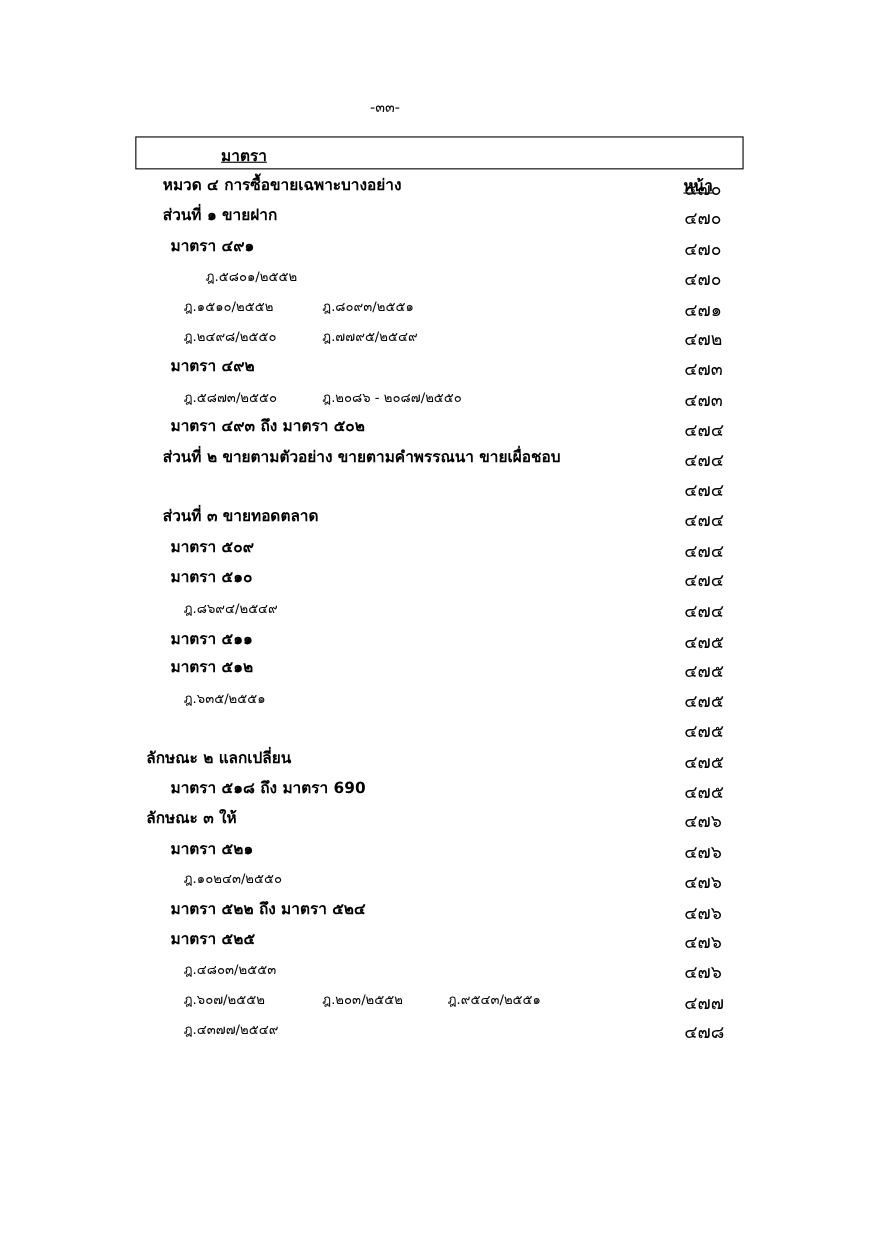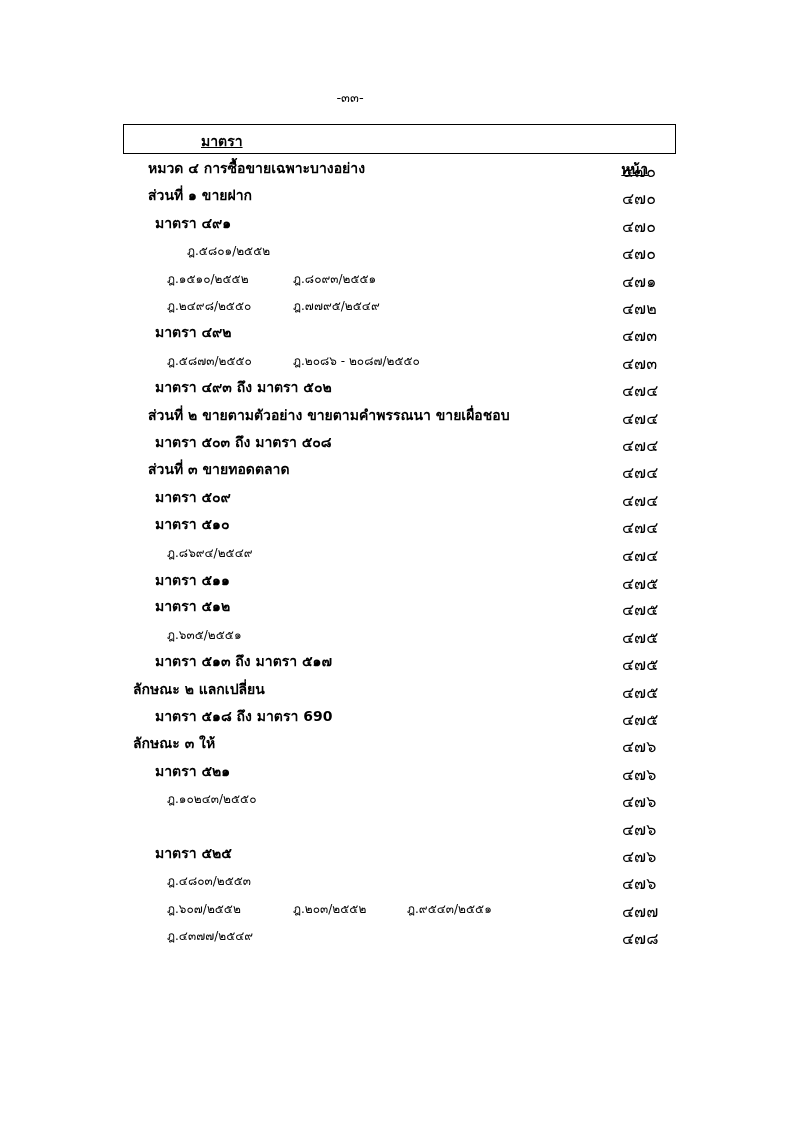--- a/index.html
+++ b/index.html
@@ -99,21 +99,20 @@
     </div>
     <div class="row" style="top: 219.2px;">
       <span class="label lvl2 bold">มาตรา ๔๙๓  ถึง มาตรา ๕๐๒</span>
       <span class="page">๔๗๔</span>
     </div>
     <div class="row" style="top: 246.6px;">
       <span class="label lvl1 bold">ส่วนที่ ๒ ขายตามตัวอย่าง ขายตามคำพรรณนา ขายเผื่อชอบ</span>
       <span class="page">๔๗๔</span>
     </div>
     <div class="row" style="top: 274px;">
-      <span class="label lvl2 bold">มาตรา ๕๐๓  ถึง มาตรา ๕๐๘</span>
       <span class="page">๔๗๔</span>
     </div>
     <div class="row" style="top: 301.4px;">
       <span class="label lvl1 bold">ส่วนที่ ๓  ขายทอดตลาด</span>
       <span class="page">๔๗๔</span>
     </div>
     <div class="row" style="top: 328.8px;">
       <span class="label lvl2 bold">มาตรา ๕๐๙</span>
       <span class="page">๔๗๔</span>
     </div>
@@ -135,21 +134,20 @@
       <span class="label lvl2 bold">มาตรา ๕๑๒</span>
       <span class="page">๔๗๕</span>
     </div>
     <div class="row" style="top: 465.8px;">
       <div class="refs lvl3">
         <span style="position: absolute; left: 0px;">ฎ.๖๓๕/๒๕๕๑</span>
       </div>
       <span class="page">๔๗๕</span>
     </div>
     <div class="row" style="top: 493.2px;">
-      <span class="label lvl2 bold">มาตรา ๕๑๓  ถึง มาตรา ๕๑๗</span>
       <span class="page">๔๗๕</span>
     </div>
     <div class="row" style="top: 520.6px;">
       <span class="label lvl0 bold">ลักษณะ ๒ แลกเปลี่ยน</span>
       <span class="page">๔๗๕</span>
     </div>
     <div class="row" style="top: 548px;">
       <span class="label lvl2 bold">มาตรา ๕๑๘  ถึง มาตรา 690</span>
       <span class="page">๔๗๕</span>
     </div>
@@ -161,20 +159,21 @@
       <span class="label lvl2 bold">มาตรา ๕๒๑</span>
       <span class="page">๔๗๖</span>
     </div>
     <div class="row" style="top: 630.2px;">
       <div class="refs lvl3">
         <span style="position: absolute; left: 0px;">ฎ.๑๐๒๔๓/๒๕๕๐</span>
       </div>
       <span class="page">๔๗๖</span>
     </div>
     <div class="row" style="top: 657.6px;">
+      <span class="label lvl2 bold">มาตรา ๕๒๒  ถึง มาตรา ๕๒๔</span>
       <span class="page">๔๗๖</span>
     </div>
     <div class="row" style="top: 685px;">
       <span class="label lvl2 bold">มาตรา ๕๒๕</span>
       <span class="page">๔๗๖</span>
     </div>
     <div class="row" style="top: 712.4px;">
       <div class="refs lvl3">
         <span style="position: absolute; left: 0px;">ฎ.๔๘๐๓/๒๕๕๓</span>
       </div>

